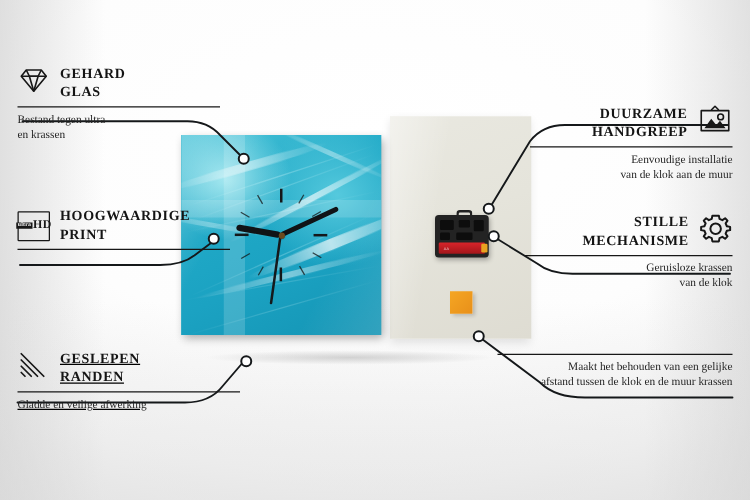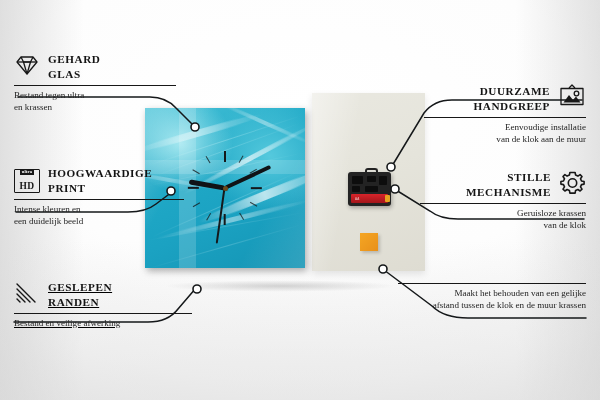--- a/index.html
+++ b/index.html
@@ -39,21 +39,21 @@
   .left .desc{text-align:left;}
   .right .head{justify-content:flex-end;}
   .right .title{text-align:right;}
   .right .desc{text-align:right;}
 
   .ico{flex:0 0 auto;display:block;}
 
   
   .hdbox{
     width:24px;height:22px;border:1.6px solid #171717;border-radius:1px;
-    display:flex;flex-direction:column;align-items:center;justify-content:space-between;
+    display:flex;flex-direction:row;align-items:center;justify-content:center;
     line-height:1;
   }
   .hdbox .u{font-size:4.6px;letter-spacing:.2px;color:#171717;font-weight:700;
             background:#171717;color:#fff;padding:.5px 1.5px;margin-bottom:.5px;}
   .hdbox .hd{font-size:9.5px;font-weight:700;color:#171717;letter-spacing:.3px;}
 
   
   #photo{position:absolute;left:131px;top:93px;width:294px;height:192px;z-index:3;}
   
   #panel{
@@ -259,41 +259,39 @@
   <div class="feature left" style="left:14px;top:166px;width:170px;">
     <div class="head">
       <span class="ico hdbox">
         <span class="u">ultra</span>
         <span class="hd">HD</span>
       </span>
       <span class="title">HOOGWAARDIGE
 PRINT</span>
     </div>
     <div class="rule"></div>
-    <div class="desc">Intense kleuren en
-een duidelijk beeld</div>
   </div>
 
   <div class="feature left" style="left:14px;top:280px;width:178px;text-decoration:underline;">
     <div class="head">
       <span class="ico">
         <svg width="26" height="24" viewBox="0 0 26 24">
           <g stroke="#171717" stroke-width="1.4" stroke-linecap="round">
             <path d="M3,3 L21,21"></path>
               <path d="M3,8 L16,21"></path>
               <path d="M3,13 L11,21"></path>
               <path d="M3,18 L6,21"></path>
           </g>
         </svg>
       </span>
       <span class="title">GESLEPEN
 RANDEN</span>
     </div>
     <div class="rule"></div>
-    <div class="desc">Bestand en veilige afwerking</div>
+    <div class="desc">Gladde en veilige afwerking</div>
   </div>
 
   <div class="feature right" style="left:424px;top:52px;width:162px;margin-top:32px;">
     <div class="head">
       <span class="title">DUURZAME
 HANDGREEP</span>
       <span class="ico">
         <svg width="28" height="25" viewBox="0 0 28 25">
           <g fill="none" stroke="#171717" stroke-width="1.3" stroke-linejoin="round">
             <path d="M11,4 L14,1 L17,4"></path>

